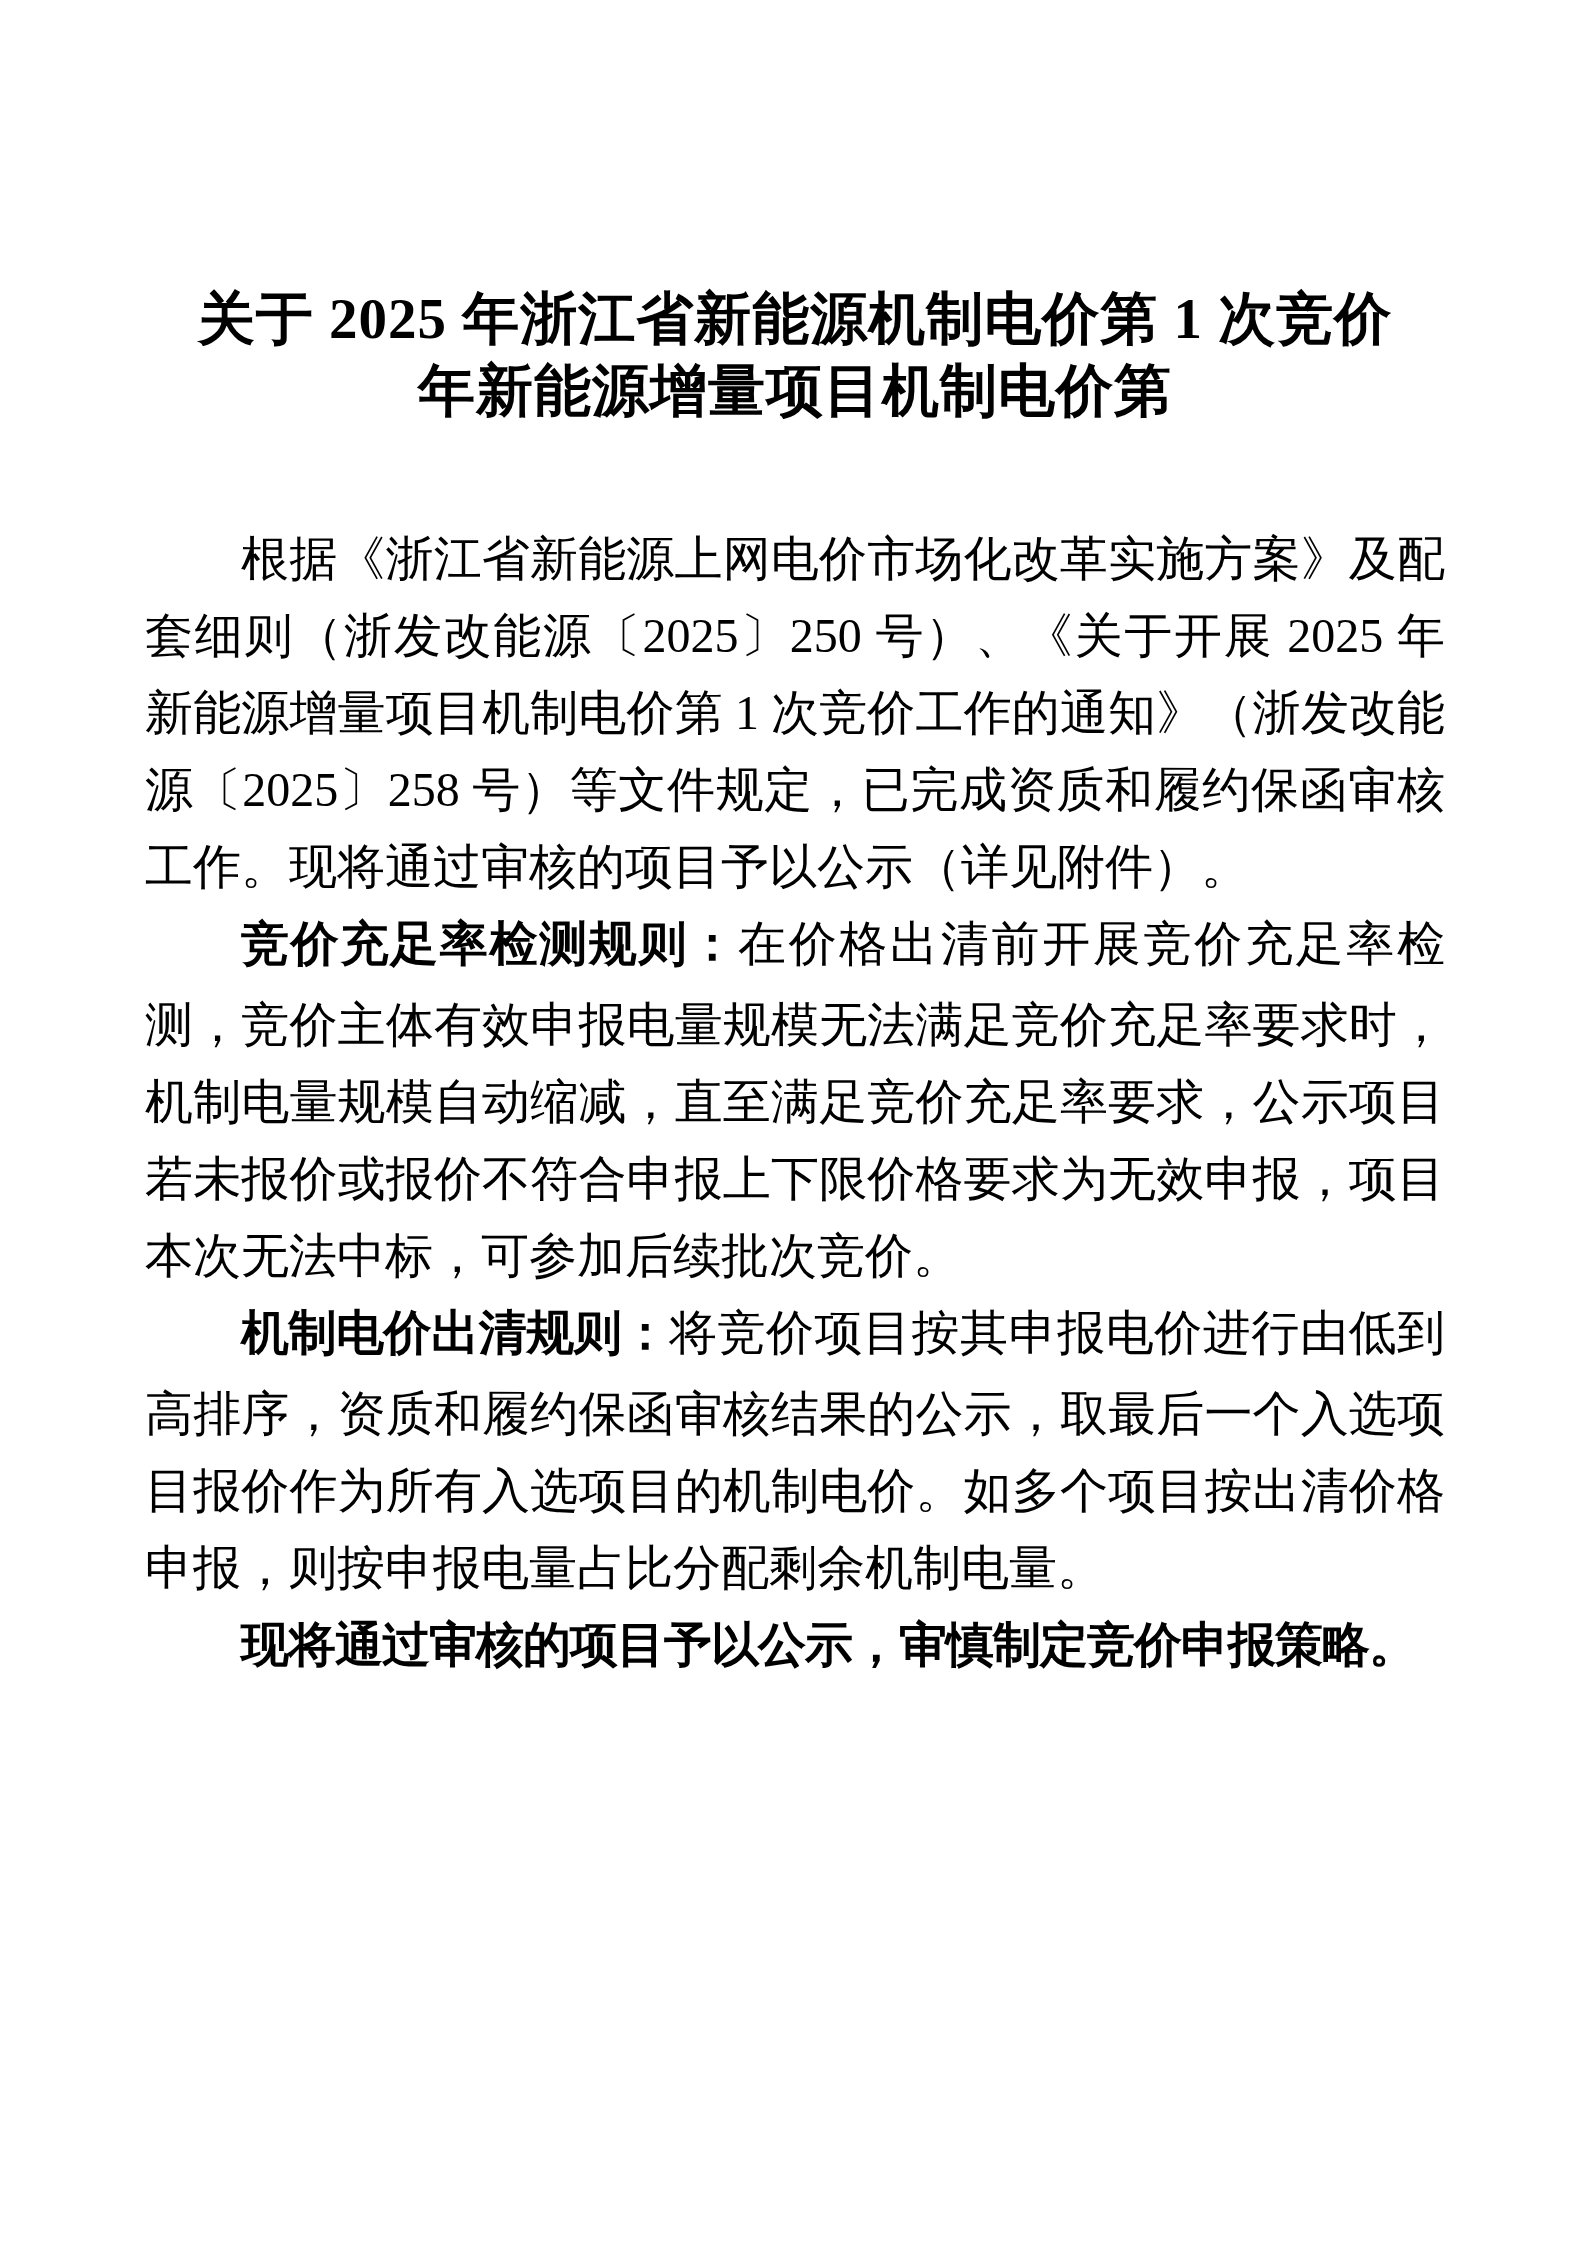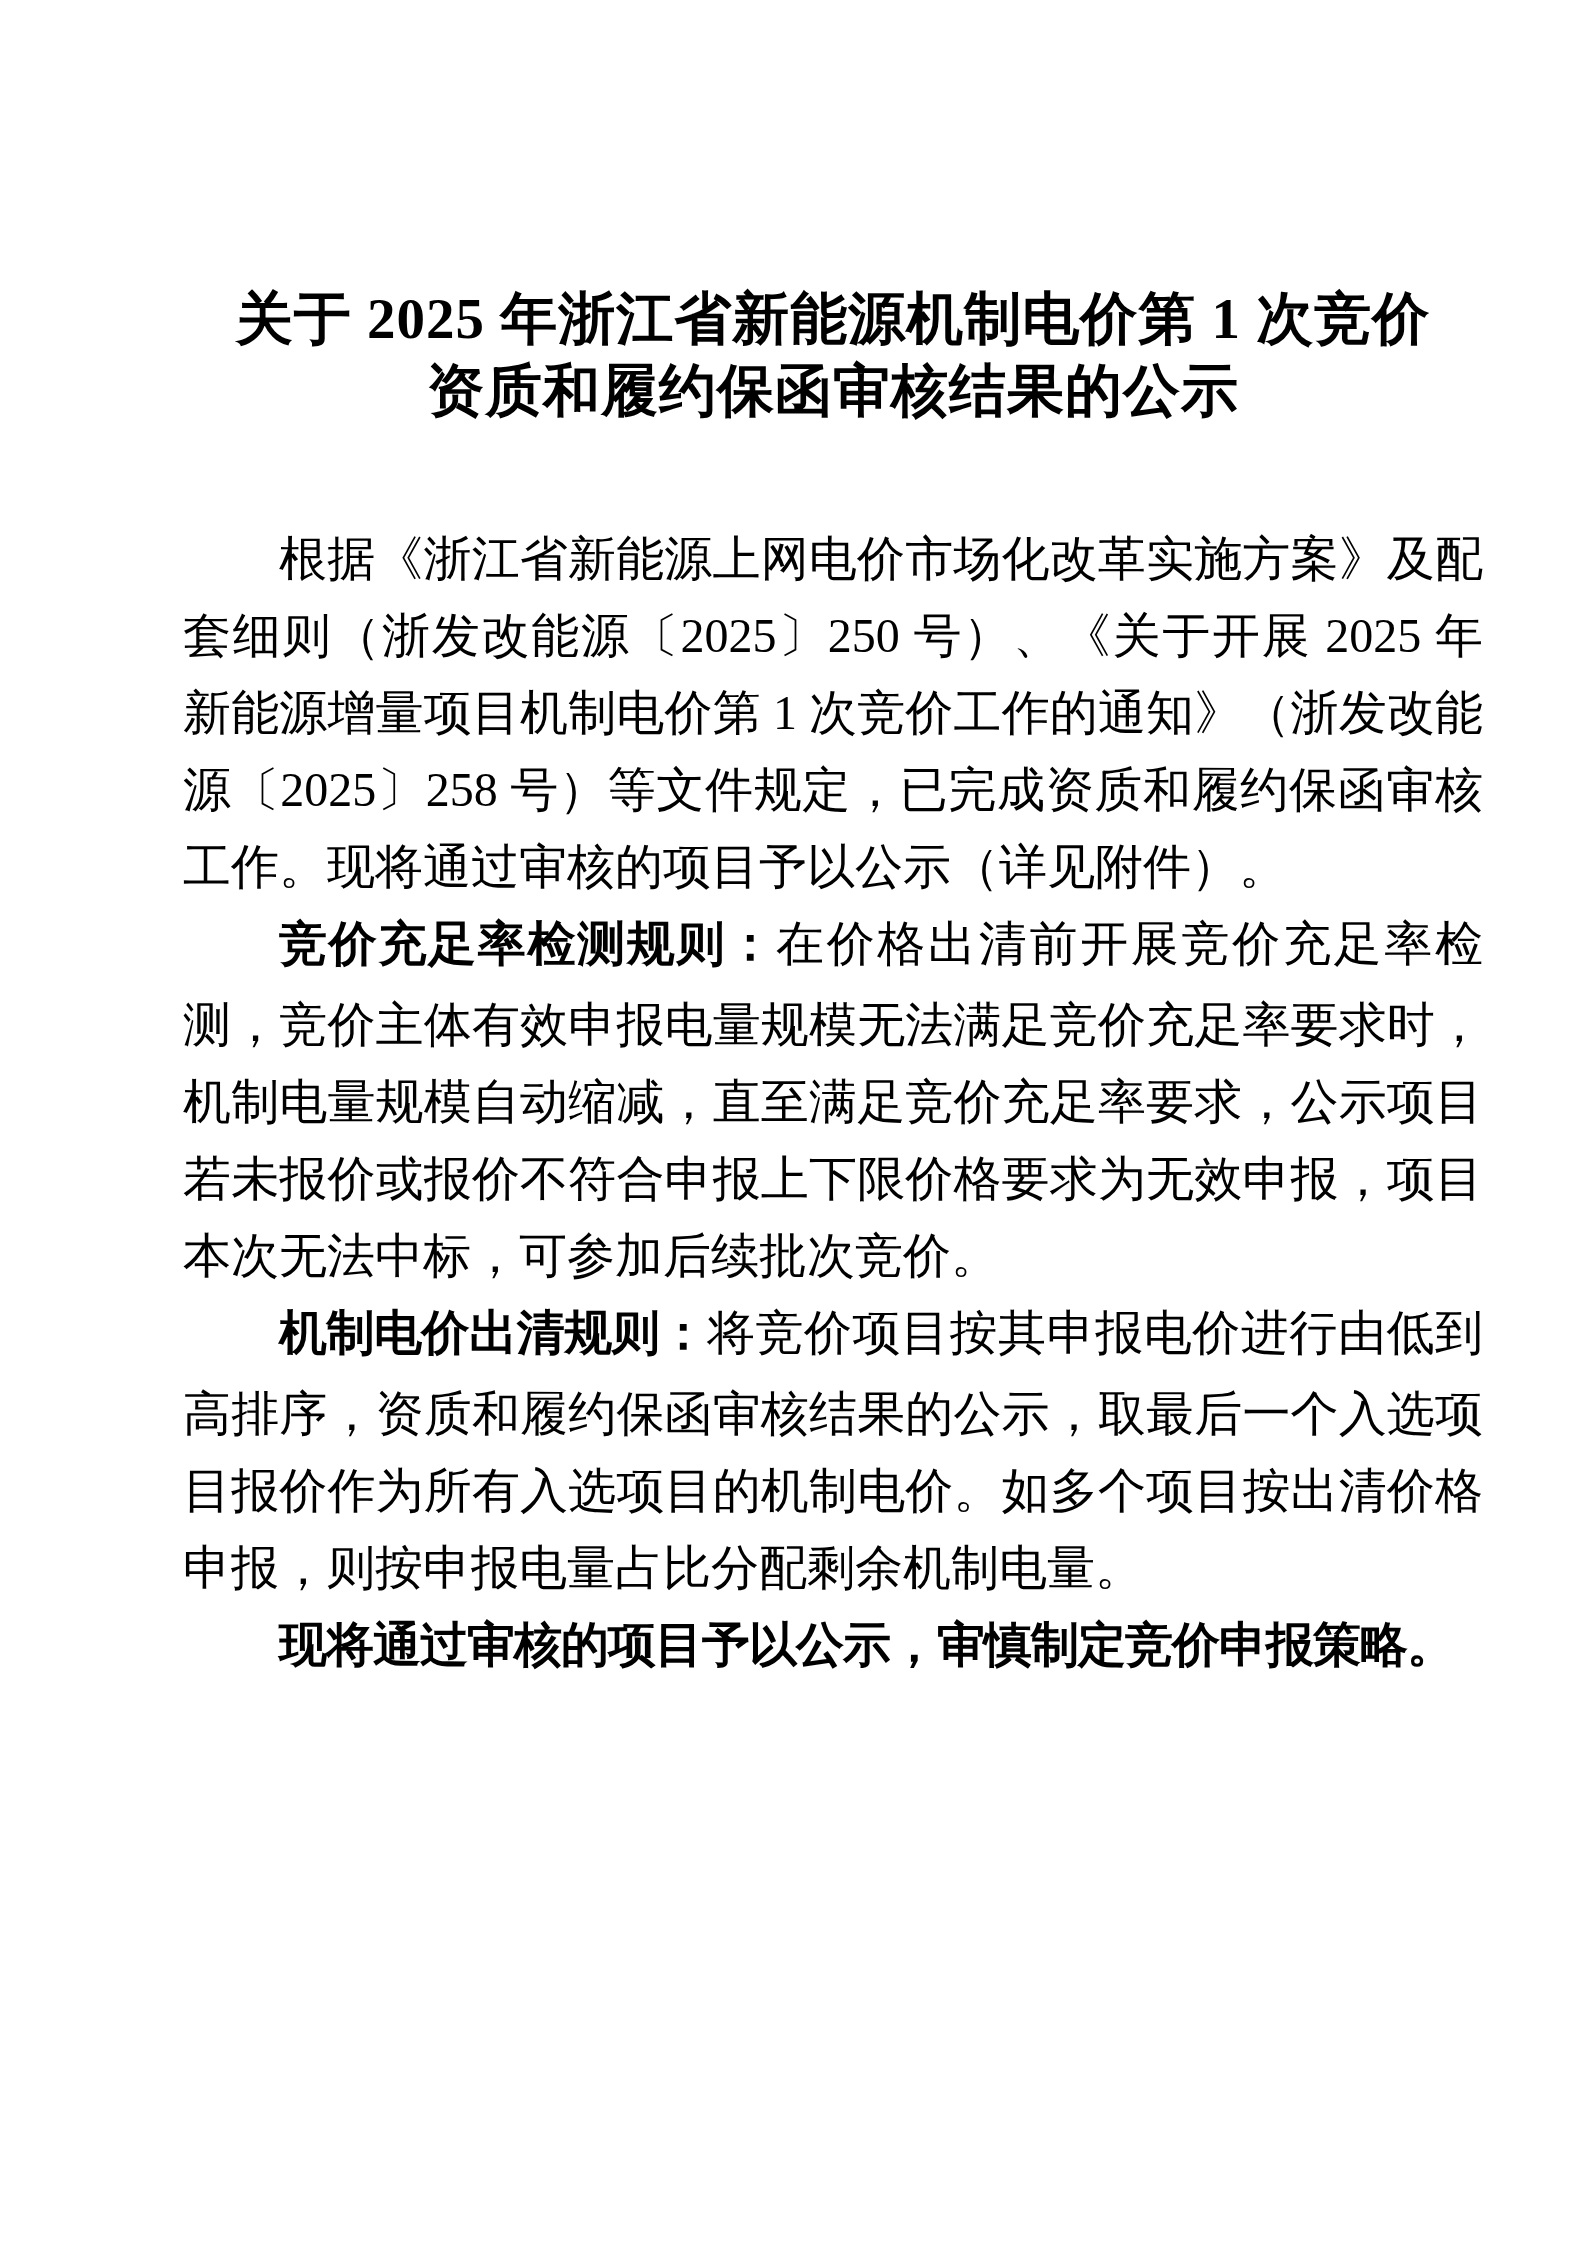--- a/index.html
+++ b/index.html
@@ -14,21 +14,20 @@
     color: #000000;
     font-family: "Liberation Serif", "DejaVu Serif", serif;
     overflow: hidden;
   }
   .page {
     position: absolute;
     top: 0;
     left: 145px;
     width: 1300px;
     height: 2245px;
-    margin-left: 38px;
   }
   .doc-title {
     margin-top: 283px;
     margin-bottom: 92px;
     text-align: center;
     font-size: 57px;
     font-weight: bold;
     line-height: 1.27;
     letter-spacing: 1px;
     font-family: "Liberation Serif", "DejaVu Serif", serif;
@@ -57,21 +56,21 @@
     letter-spacing: -1px;
   }
 </style>
 </head>
 <body>
 
 <div class="page">
 
   <h1 class="doc-title">
     <span class="t-line">关于 2025 年浙江省新能源机制电价第 1 次竞价</span>
-    <span class="t-line">资质和履约保函审核结果的公示</span>
+    <span class="t-line">年新能源增量项目机制电价第</span>
   </h1>
 
   <div class="body-text">
 
     <p class="para"><span>根据《浙江省新能源上网电价市场化改革实施方案》及配套细则（浙发改能源〔2025〕250 号）、《关于开展 2025 年新能源增量项目机制电价第 1 次竞价工作的通知》（浙发改能源〔2025〕258 号）等文件规定，已完成资质和履约保函审核工作。现将通过审核的项目予以公示（详见附件）。</span></p>
 
 
 
     <p class="para"><span class="lead-hei">竞价充足率检测规则：</span><span>在价格出清前开展竞价充足率检测，竞价主体有效申报电量规模无法满足竞价充足率要求时，机制电量规模自动缩减，直至满足竞价充足率要求，公示项目若未报价或报价不符合申报上下限价格要求为无效申报，项目本次无法中标，可参加后续批次竞价。</span></p>
 

